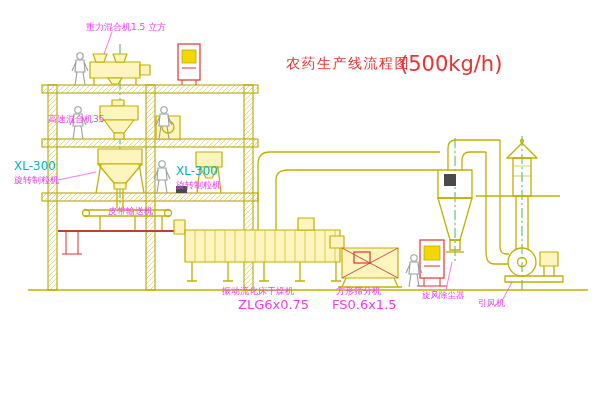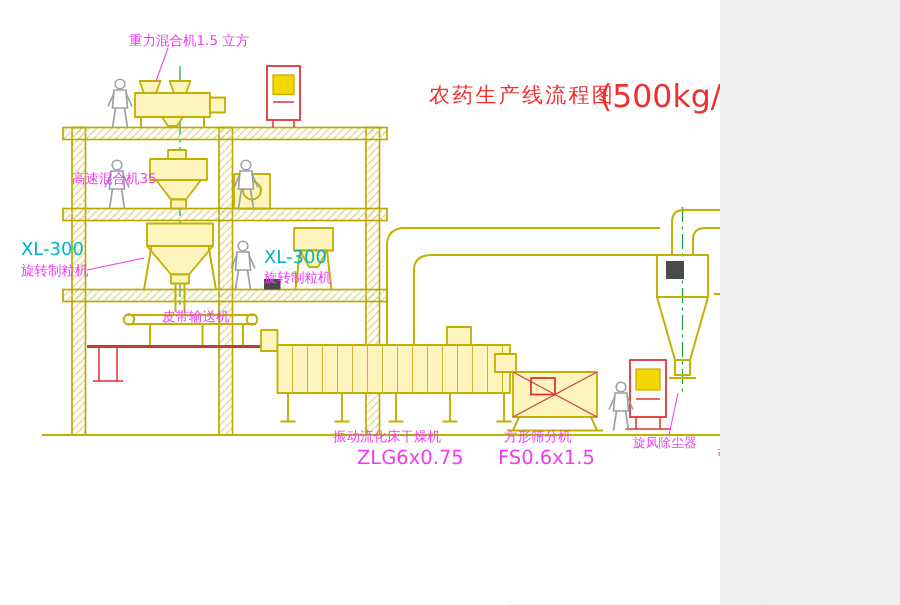--- a/index.html
+++ b/index.html
@@ -1,16 +1,16 @@
 <!DOCTYPE html>
 <html><head>
 <meta charset="utf-8">
 <style>
   html,body{margin:0;padding:0;background:#eee;}
-  #stage{position:relative;width:480px;height:403px;background:#ffffff;overflow:hidden;
+  #stage{position:relative;width:600px;height:403px;background:#ffffff;overflow:hidden;
          font-family:"DejaVu Sans",sans-serif;}
   svg{display:block}
   svg text{font-family:"DejaVu Sans","Liberation Sans",sans-serif;}
   .st{stroke:#c2b000;stroke-width:1.3;fill:none;stroke-linejoin:round}
   .stthin{stroke:#c9ba30;stroke-width:.7;fill:none}
   .mfill{fill:#fdf5bd;stroke:#c2b000;stroke-width:1.2;stroke-linejoin:round}
   .hatchf{fill:url(#hatch);stroke:#b8a800;stroke-width:1.1}
   .red{stroke:#e23333;stroke-width:1.2;fill:none}
   .redline{stroke:#e23333;stroke-width:1;fill:none}
   .platform{stroke:#b8442e;stroke-width:2;fill:none}

